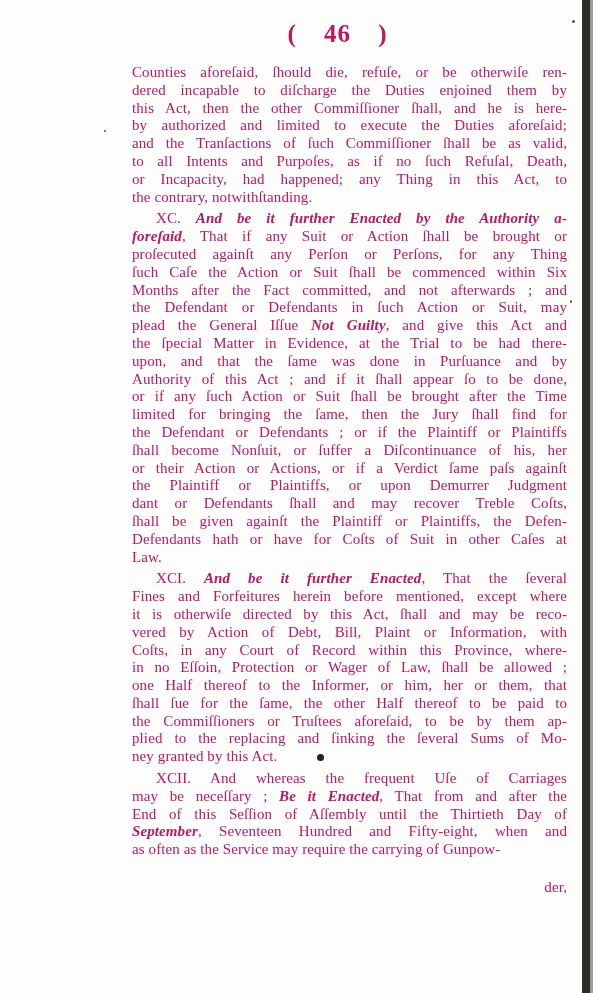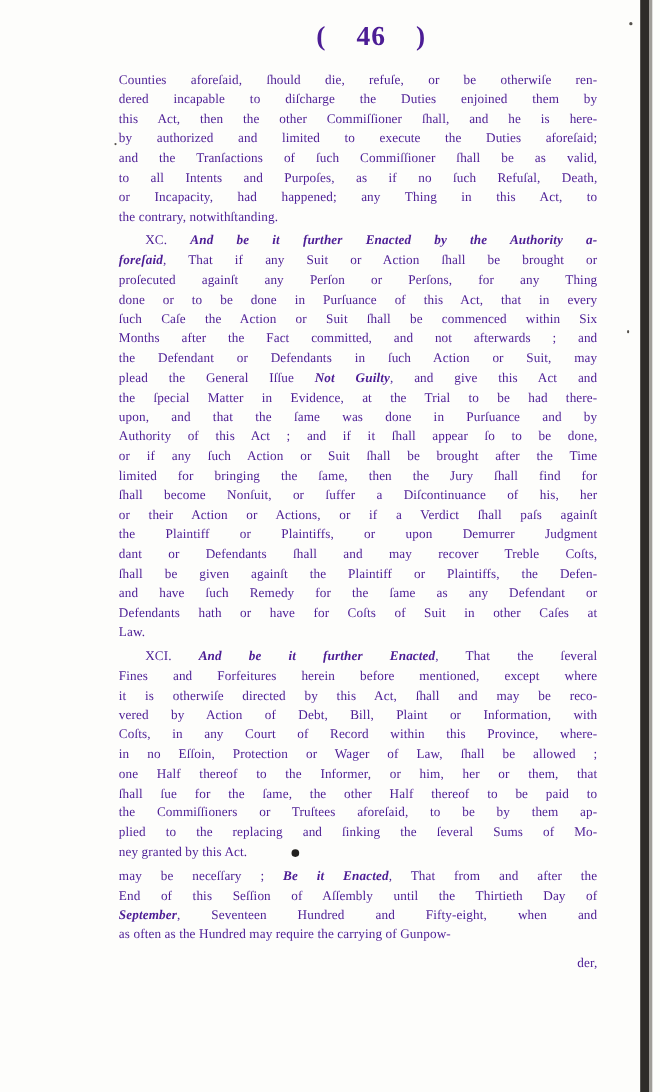--- a/index.html
+++ b/index.html
@@ -3,21 +3,21 @@
 <meta charset="utf-8">
 <style>
   html, body { margin: 0; padding: 0; background: #e9e7e3; }
   .page {
     position: relative;
     width: 600px;
     height: 993px;
     background: #fdfdfb;
     overflow: hidden;
     font-family: "Liberation Serif", "DejaVu Serif", serif;
-    color: #4c1d95;
+    color: #be185d;
   }
   .scan-bar {
     position: absolute;
     left: 582px; top: 0;
     width: 8px; height: 993px;
     background: #2e2c29;
   }
   .scan-bar-edge {
     position: absolute;
     left: 590px; top: 0;
@@ -29,23 +29,23 @@
     left: 120px; top: 20px;
     width: 435px;
     text-align: center;
     font-size: 25px;
     font-weight: 600;
     letter-spacing: 1px;
     word-spacing: 20px;
   }
   .column {
     position: absolute;
-    left: 108px; top: 64px;
+    left: 132px; top: 64px;
     width: 435px;
-    font-size: 12px;
+    font-size: 15px;
     line-height: 17.8px;
     letter-spacing: 0.1px;
   }
   .para + .para { margin-top: 4px; }
   .line {
     text-align: justify;
     text-align-last: justify;
     white-space: normal;
   }
   .line.last { text-align-last: left; }
@@ -53,21 +53,21 @@
   .it { font-style: italic; font-weight: bold; }
   .ink-dot {
     display: inline-block;
     width: 7px; height: 7px;
     background: #22211f;
     border-radius: 50%;
     margin-left: 40px;
     vertical-align: middle;
   }
   .catchword {
-    margin-top: 8px;
+    margin-top: 20px;
     text-align-last: right;
   }
   .speck {
     position: absolute;
     background: #55524d;
     border-radius: 50%;
   }
 </style>
 </head>
 <body>
@@ -92,55 +92,55 @@
           <div class="line"><span>by authorized and limited to execute the Duties aforeſaid;</span></div>
           <div class="line"><span>and the Tranſactions of ſuch Commiſſioner ſhall be as valid,</span></div>
           <div class="line"><span>to all Intents and Purpoſes, as if no ſuch Refuſal, Death,</span></div>
           <div class="line"><span>or Incapacity, had happened; any Thing in this Act, to</span></div>
           <div class="line last"><span>the contrary, notwithſtanding.</span></div>
         </div>
         <div class="para indent">
           <div class="line first"><span>XC. </span><span class="it">And be it further Enacted by the Authority a-</span></div>
           <div class="line"><span class="it">foreſaid</span><span>, That if any Suit or Action ſhall be brought or</span></div>
           <div class="line"><span>proſecuted againſt any Perſon or Perſons, for any Thing</span></div>
-          <div class="line"><span>done or to be done in Purſuance of this Act, that in every</span></div>
           <div class="line"><span>ſuch Caſe the Action or Suit ſhall be commenced within Six</span></div>
           <div class="line"><span>Months after the Fact committed, and not afterwards ; and</span></div>
           <div class="line"><span>the Defendant or Defendants in ſuch Action or Suit, may</span></div>
           <div class="line"><span>plead the General Iſſue </span><span class="it">Not Guilty</span><span>, and give this Act and</span></div>
           <div class="line"><span>the ſpecial Matter in Evidence, at the Trial to be had there-</span></div>
           <div class="line"><span>upon, and that the ſame was done in Purſuance and by</span></div>
           <div class="line"><span>Authority of this Act ; and if it ſhall appear ſo to be done,</span></div>
           <div class="line"><span>or if any ſuch Action or Suit ſhall be brought after the Time</span></div>
           <div class="line"><span>limited for bringing the ſame, then the Jury ſhall find for</span></div>
+          <div class="line"><span>the Defendant or Defendants ; or if the Plaintiff or Plaintiffs</span></div>
           <div class="line"><span>ſhall become Nonſuit, or ſuffer a Diſcontinuance of his, her</span></div>
-          <div class="line"><span>or their Action or Actions, or if a Verdict ſhall paſs againſt</span></div>
+          <div class="line"><span>or their Action or Actions, or if a Verdict ſame paſs againſt</span></div>
           <div class="line"><span>the Plaintiff or Plaintiffs, or upon Demurrer Judgment</span></div>
           <div class="line"><span>dant or Defendants ſhall and may recover Treble Coſts,</span></div>
           <div class="line"><span>ſhall be given againſt the Plaintiff or Plaintiffs, the Defen-</span></div>
-          <div class="line"><span>and have ſuch Remedy for the ſame as any Defendant or</span></div>
           <div class="line"><span>Defendants hath or have for Coſts of Suit in other Caſes at</span></div>
           <div class="line last"><span>Law.</span></div>
         </div>
         <div class="para indent">
           <div class="line first"><span>XCI. </span><span class="it">And be it further Enacted</span><span>, That the ſeveral</span></div>
           <div class="line"><span>Fines and Forfeitures herein before mentioned, except where</span></div>
           <div class="line"><span>it is otherwiſe directed by this Act, ſhall and may be reco-</span></div>
           <div class="line"><span>vered by Action of Debt, Bill, Plaint or Information, with</span></div>
           <div class="line"><span>Coſts, in any Court of Record within this Province, where-</span></div>
           <div class="line"><span>in no Eſſoin, Protection or Wager of Law, ſhall be allowed ;</span></div>
           <div class="line"><span>one Half thereof to the Informer, or him, her or them, that</span></div>
           <div class="line"><span>ſhall ſue for the ſame, the other Half thereof to be paid to</span></div>
           <div class="line"><span>the Commiſſioners or Truſtees aforeſaid, to be by them ap-</span></div>
           <div class="line"><span>plied to the replacing and ſinking the ſeveral Sums of Mo-</span></div>
           <div class="line last"><span>ney granted by this Act.</span><span class="ink-dot"></span></div>
         </div>
         <div class="para indent">
+          <div class="line first"><span>XCII. And whereas the frequent Uſe of Carriages</span></div>
           <div class="line"><span>may be neceſſary ; </span><span class="it">Be it Enacted</span><span>, That from and after the</span></div>
           <div class="line"><span>End of this Seſſion of Aſſembly until the Thirtieth Day of</span></div>
           <div class="line"><span class="it">September</span><span>, Seventeen Hundred and Fifty-eight, when and</span></div>
-          <div class="line last"><span>as often as the Hundred may require the carrying of Gunpow-</span></div>
+          <div class="line last"><span>as often as the Service may require the carrying of Gunpow-</span></div>
         </div>
       </div>
     <div class="catchword">der,</div>
   </div>
 
 </div>
 
 </body></html>

